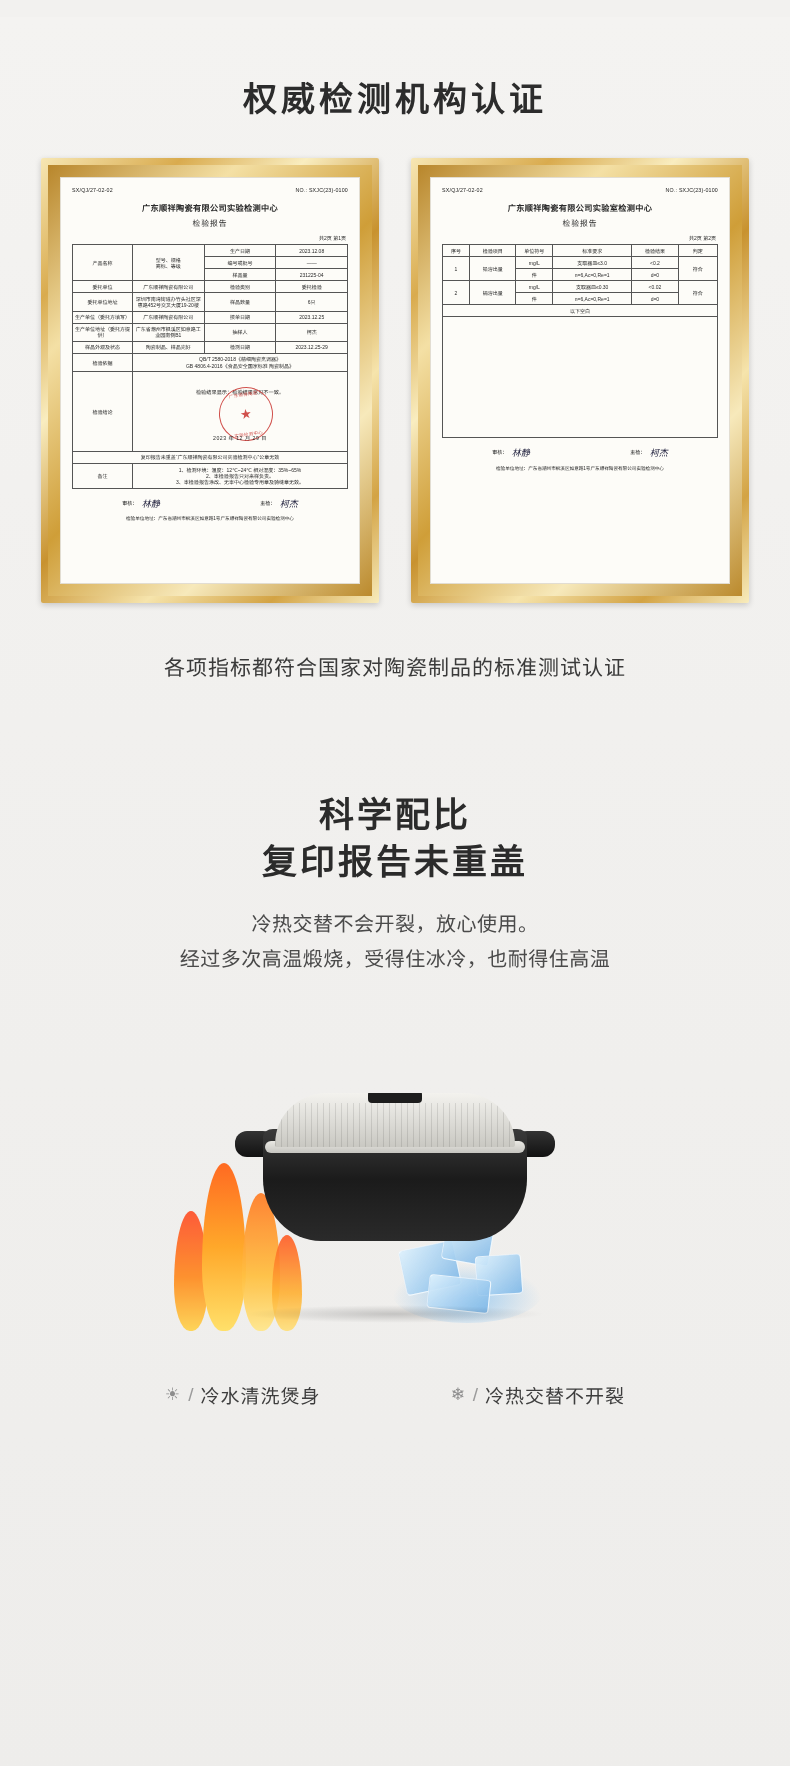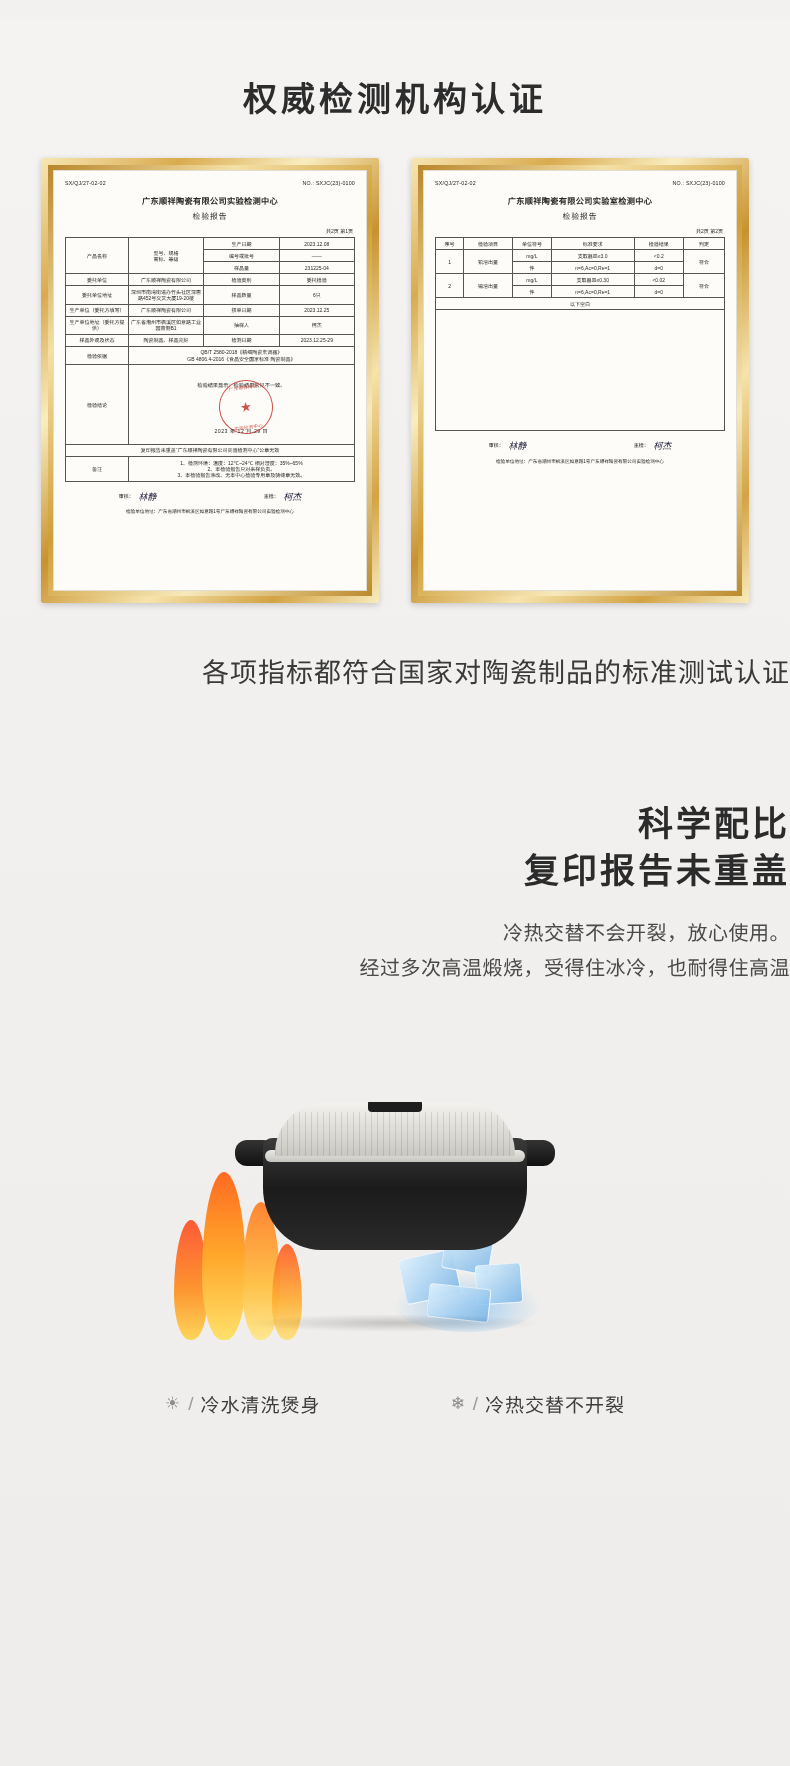--- a/index.html
+++ b/index.html
@@ -59,21 +59,21 @@
     padding: 7px;
     border-radius: 2px;
     box-shadow: 0 2px 6px rgba(0,0,0,.18);
     background:
       linear-gradient(135deg,#f7e7b4 0%, #d9ab4e 18%, #f9edc0 34%, #c8922f 52%, #f6e4ac 70%, #d3a344 86%, #f8ecbd 100%);
   }
   .cert-inner {
     width: 100%;
     height: 100%;
     box-sizing: border-box;
-    padding: 5px;
+    padding: 12px;
     background:
       linear-gradient(135deg,#b8862b 0%, #f4e0a5 25%, #cf9e38 50%, #f7e9bb 75%, #bb8a2d 100%);
   }
   .cert-paper {
     width: 100%;
     height: 100%;
     box-sizing: border-box;
     background: #fdfcf8;
     border: 1px solid #e2ddd2;
     padding: 9px 11px 8px;
@@ -205,30 +205,30 @@
   .blank-note {
     text-align: center;
     font-size: 5px;
     padding: 4px 0;
   }
   .empty-fill { height: 120px; border: .6px solid #555; border-top: none; }
 
   
   .cap1 {
     margin-top: 48px;
-    text-align: right;
-    font-size: 27px;
+    text-align: center;
+    font-size: 21px;
     color: #3a3a3a;
     letter-spacing: 1px;
   }
 
   
   .sec2 {
     margin-top: 110px;
-    text-align: right;
+    text-align: center;
   }
   .sec2-t1 {
     font-size: 35px;
     font-weight: 700;
     color: #2b2b2b;
     letter-spacing: 3px;
     line-height: 1.35;
   }
   .sec2-t2 {
     font-size: 35px;

